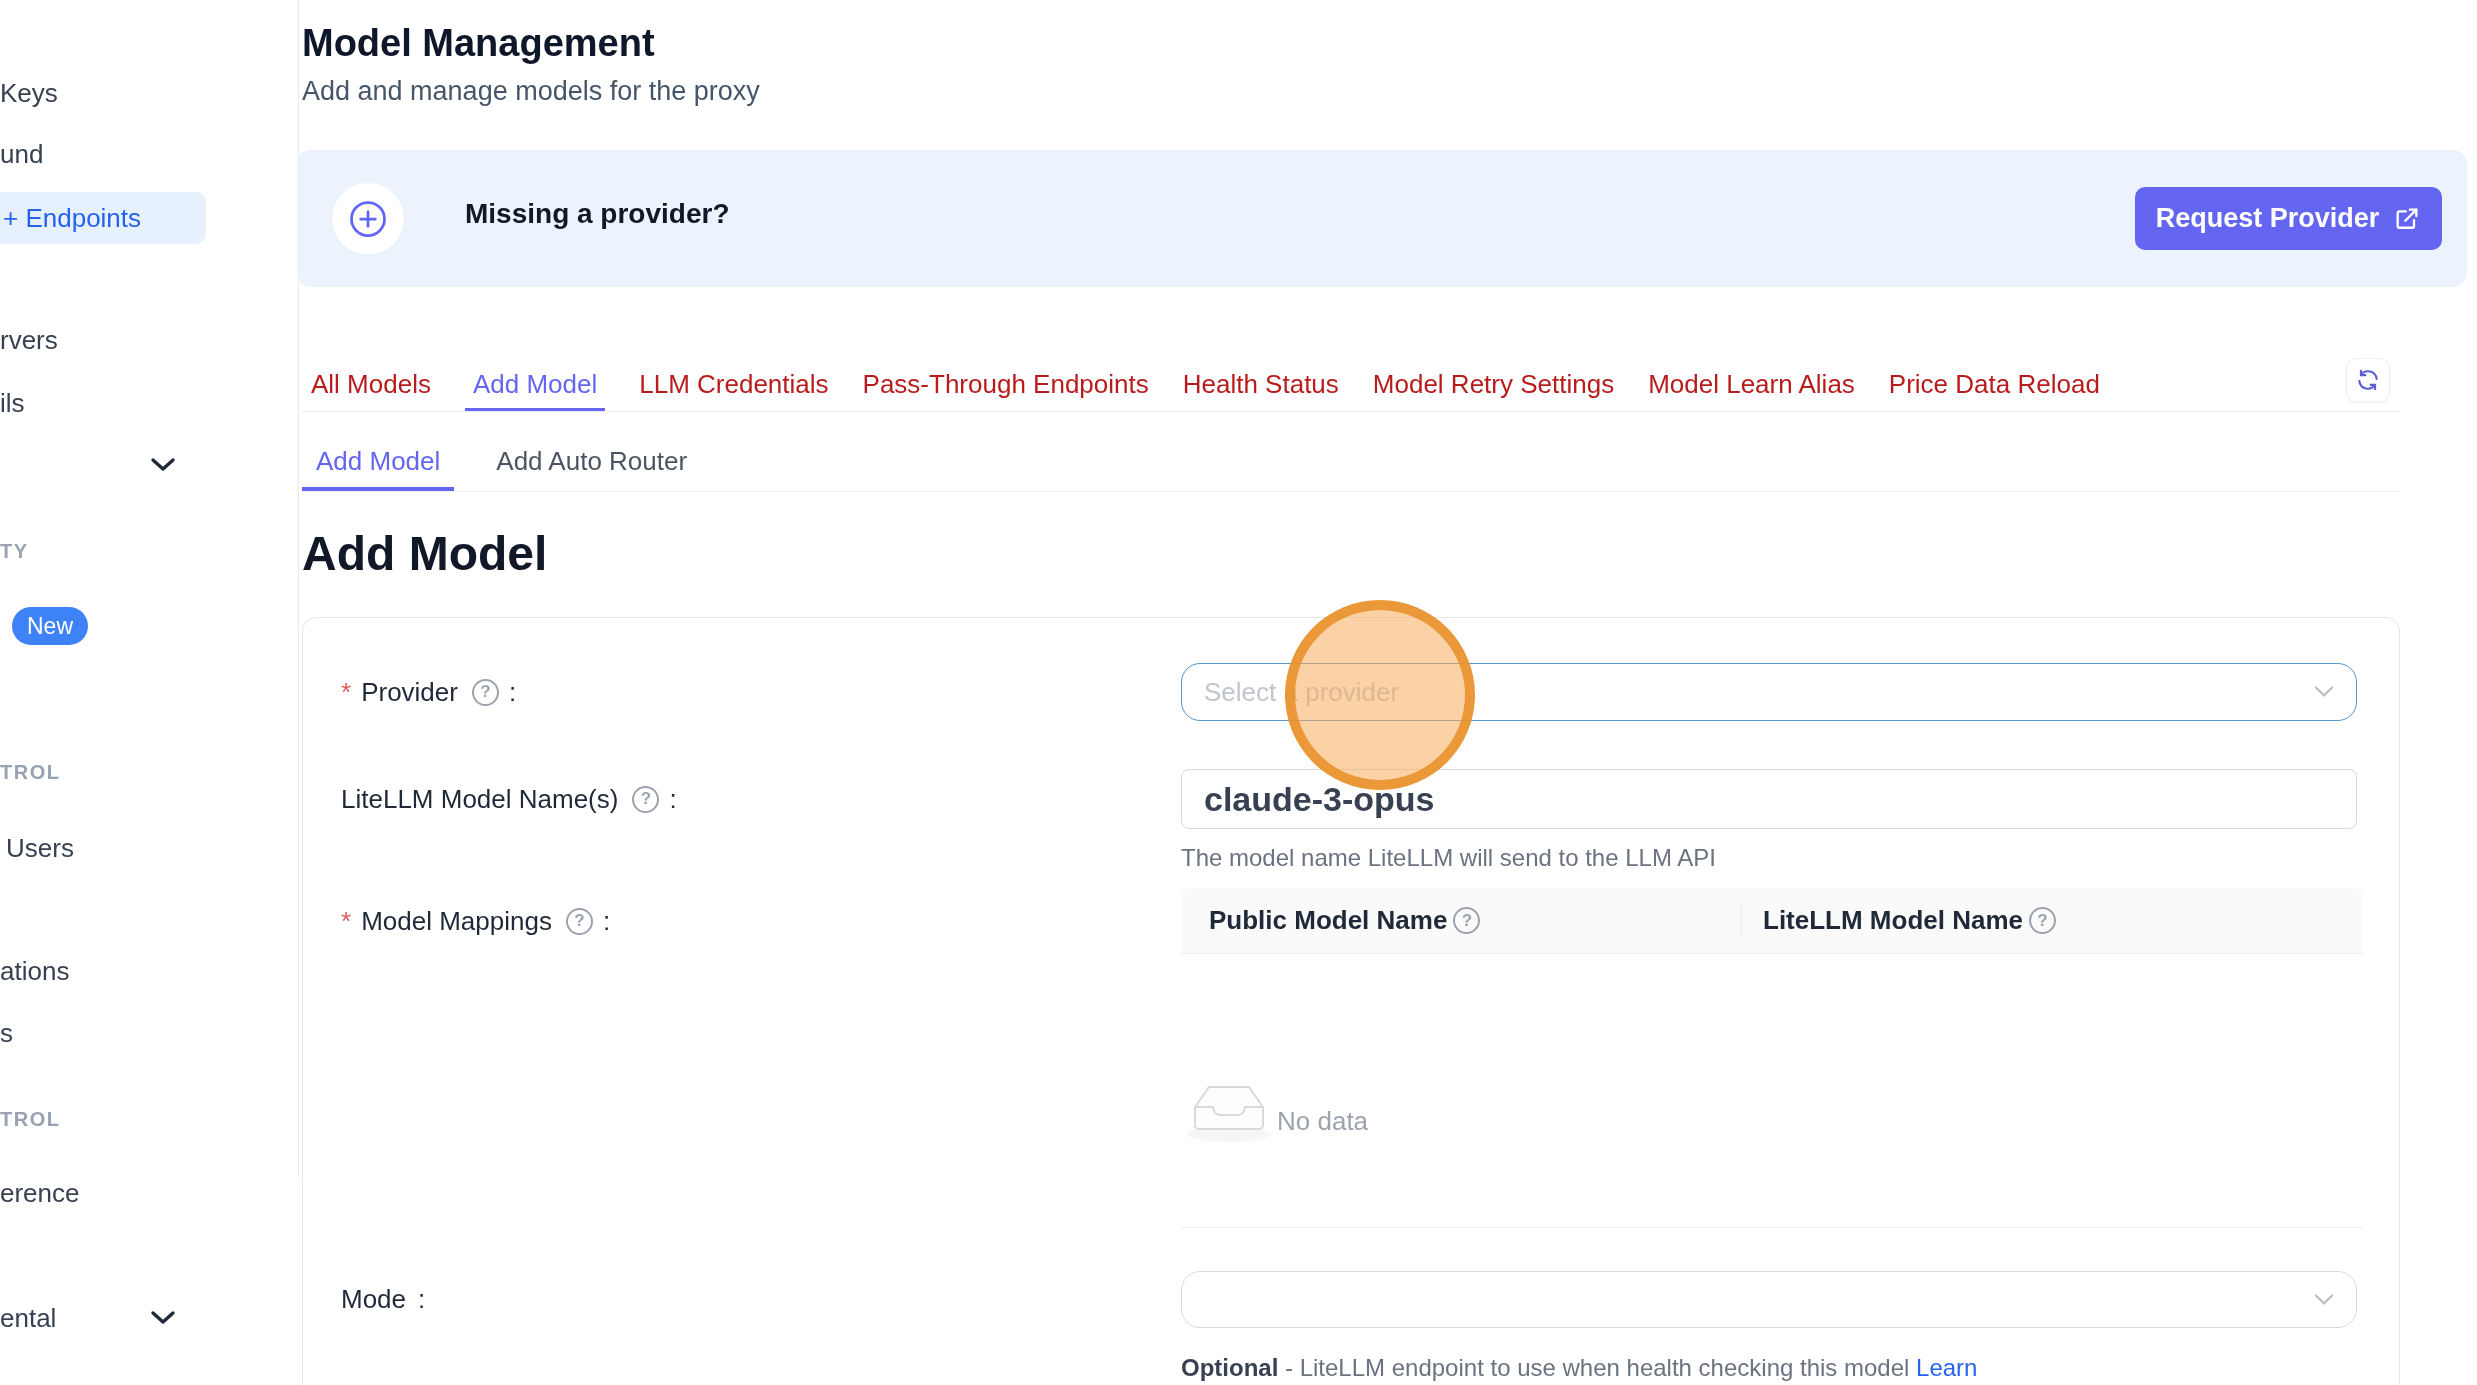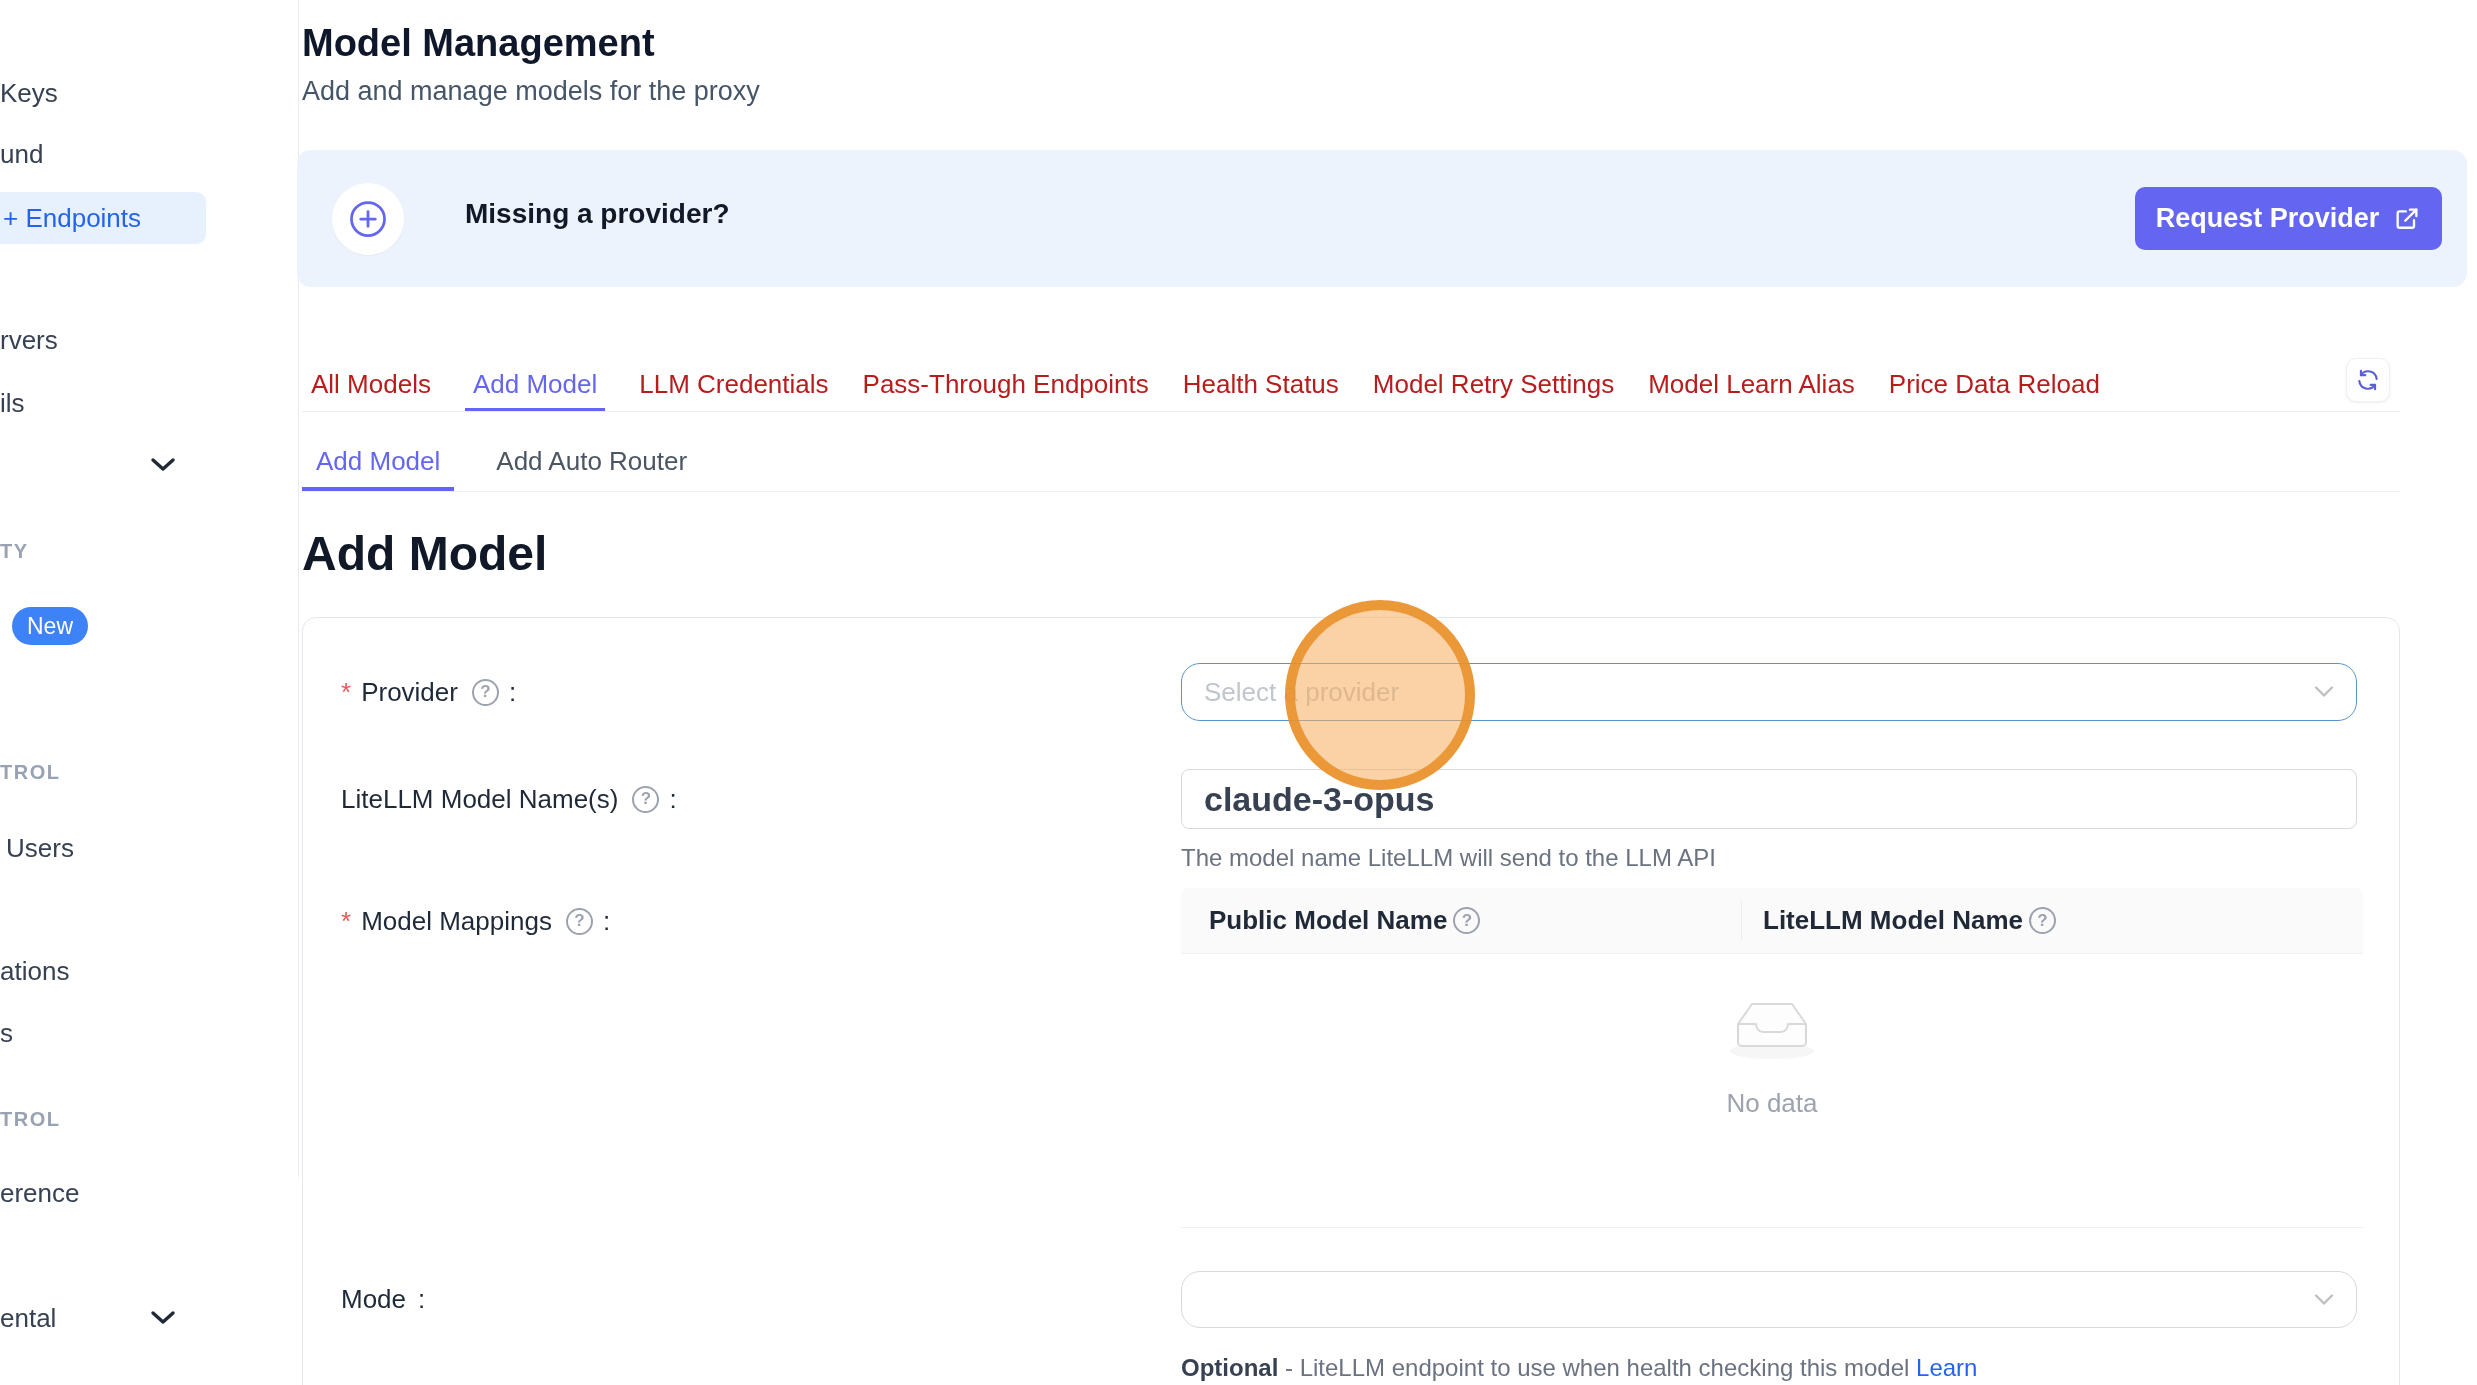--- a/index.html
+++ b/index.html
@@ -79,21 +79,21 @@
                 font-size: 34px; color: #374151; font-family: "Liberation Sans", sans-serif; font-weight: bold; }
   .helper { position: absolute; left: 878px; font-size: 24px; color: #6b7280; white-space: nowrap; }
 
   .map-table { position: absolute; left: 878px; top: 270px; width: 1182px; }
   .map-head { display: flex; height: 66px; background: #fafafa; border-radius: 8px 8px 0 0;
               border-bottom: 1px solid #f0f0f0; align-items: center; }
   .map-col { display: flex; align-items: center; font-size: 26px; font-weight: 700; color: #1f2937; }
   .map-col1 { width: 561px; padding-left: 28px; position: relative; height: 100%; align-items: center; }
   .col-divider { position: absolute; right: 0; top: 13px; bottom: 13px; width: 1px; background: #ececec; }
   .map-col2 { padding-left: 21px; }
-  .map-body { height: 274px; border-bottom: 1px solid #f0f0f0; display: flex; flex-direction: column;
+  .map-body { height: 274px; border-bottom: 1px solid #f0f0f0; display: flex; 
               align-items: center; justify-content: flex-start; padding-top: 36px; }
   .no-data { margin-top: 26px; font-size: 26px; color: #9ca3af; }
 
   .helper2 { position: absolute; left: 878px; top: 736px; font-size: 24px; color: #6b7280; white-space: nowrap; }
   .helper2 b { color: #374151; font-weight: 700; }
   .learn-link { color: #2563eb; cursor: pointer; }
 
   
   .click-circle { position: absolute; left: 1285px; top: 600px; width: 190px; height: 190px;
                   border-radius: 50%; background: rgba(246,173,92,0.55);

